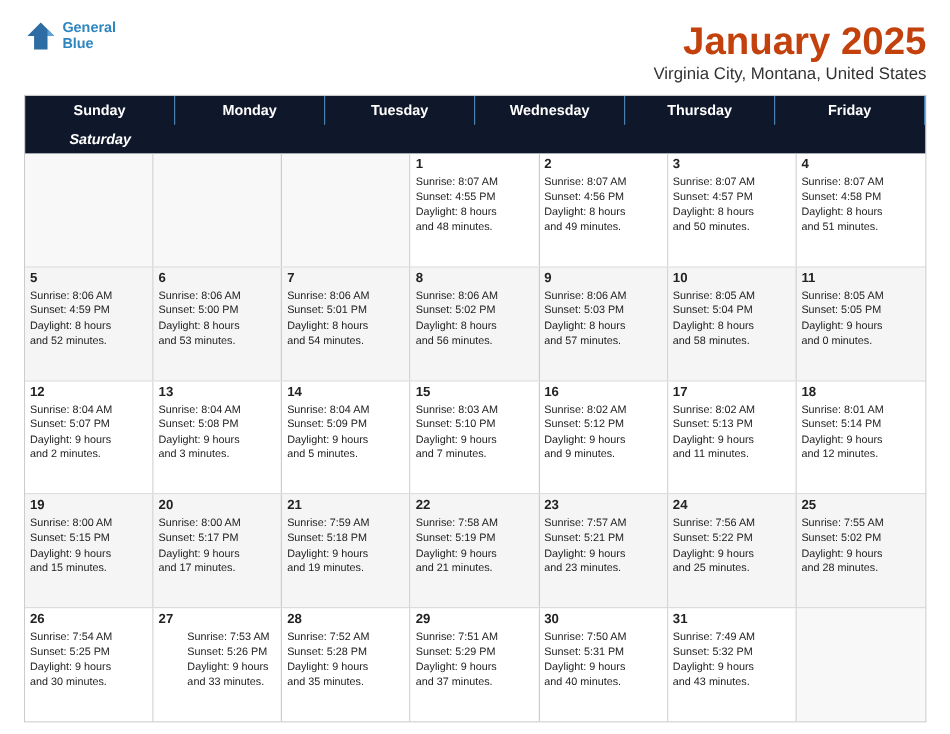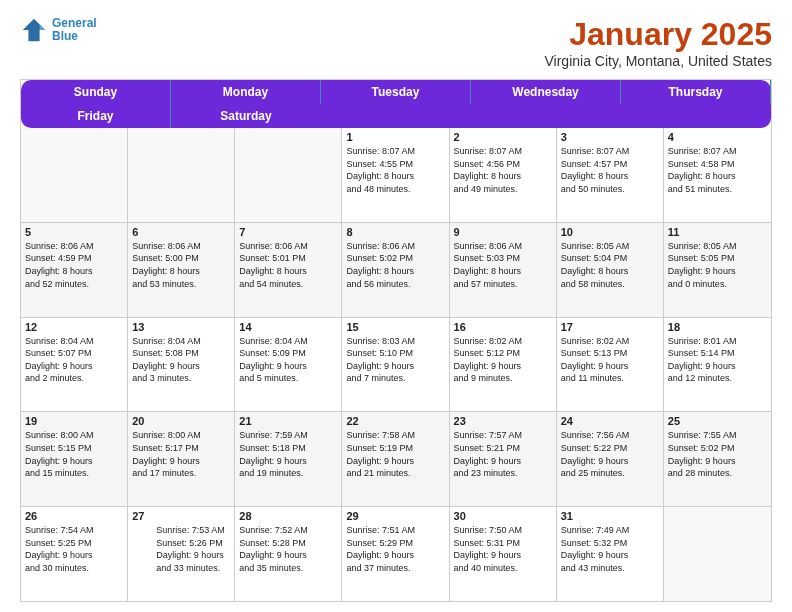--- a/index.html
+++ b/index.html
@@ -54,33 +54,32 @@
       color: #333;
     }
     .calendar {
       flex: 1;
       display: flex;
       flex-direction: column;
       border: 1px solid #ccc;
     }
     .cal-header {
       display: grid;
-      grid-template-columns: repeat(5, 1fr);
-      background: #6d28d9;
-      border-radius: 10px;
+      grid-template-columns: repeat(6, 1fr);
+      background: #0f172a;
     }
     .cal-header-cell {
       color: #fff;
       font-size: 12px;
       font-weight: bold;
       text-align: center;
       padding: 5px 2px;
       border-right: 1px solid #4a80b0;
     }
-    .cal-header-cell:last-child { border-right: none; }
+    .cal-header-cell:last-child { border-right: none; font-style: italic; }
     .cal-body {
       display: flex;
       flex-direction: column;
       flex: 1;
     }
     .cal-row {
       display: grid;
       grid-template-columns: repeat(7, 1fr);
       flex: 1;
       border-bottom: 1px solid #ccc;

